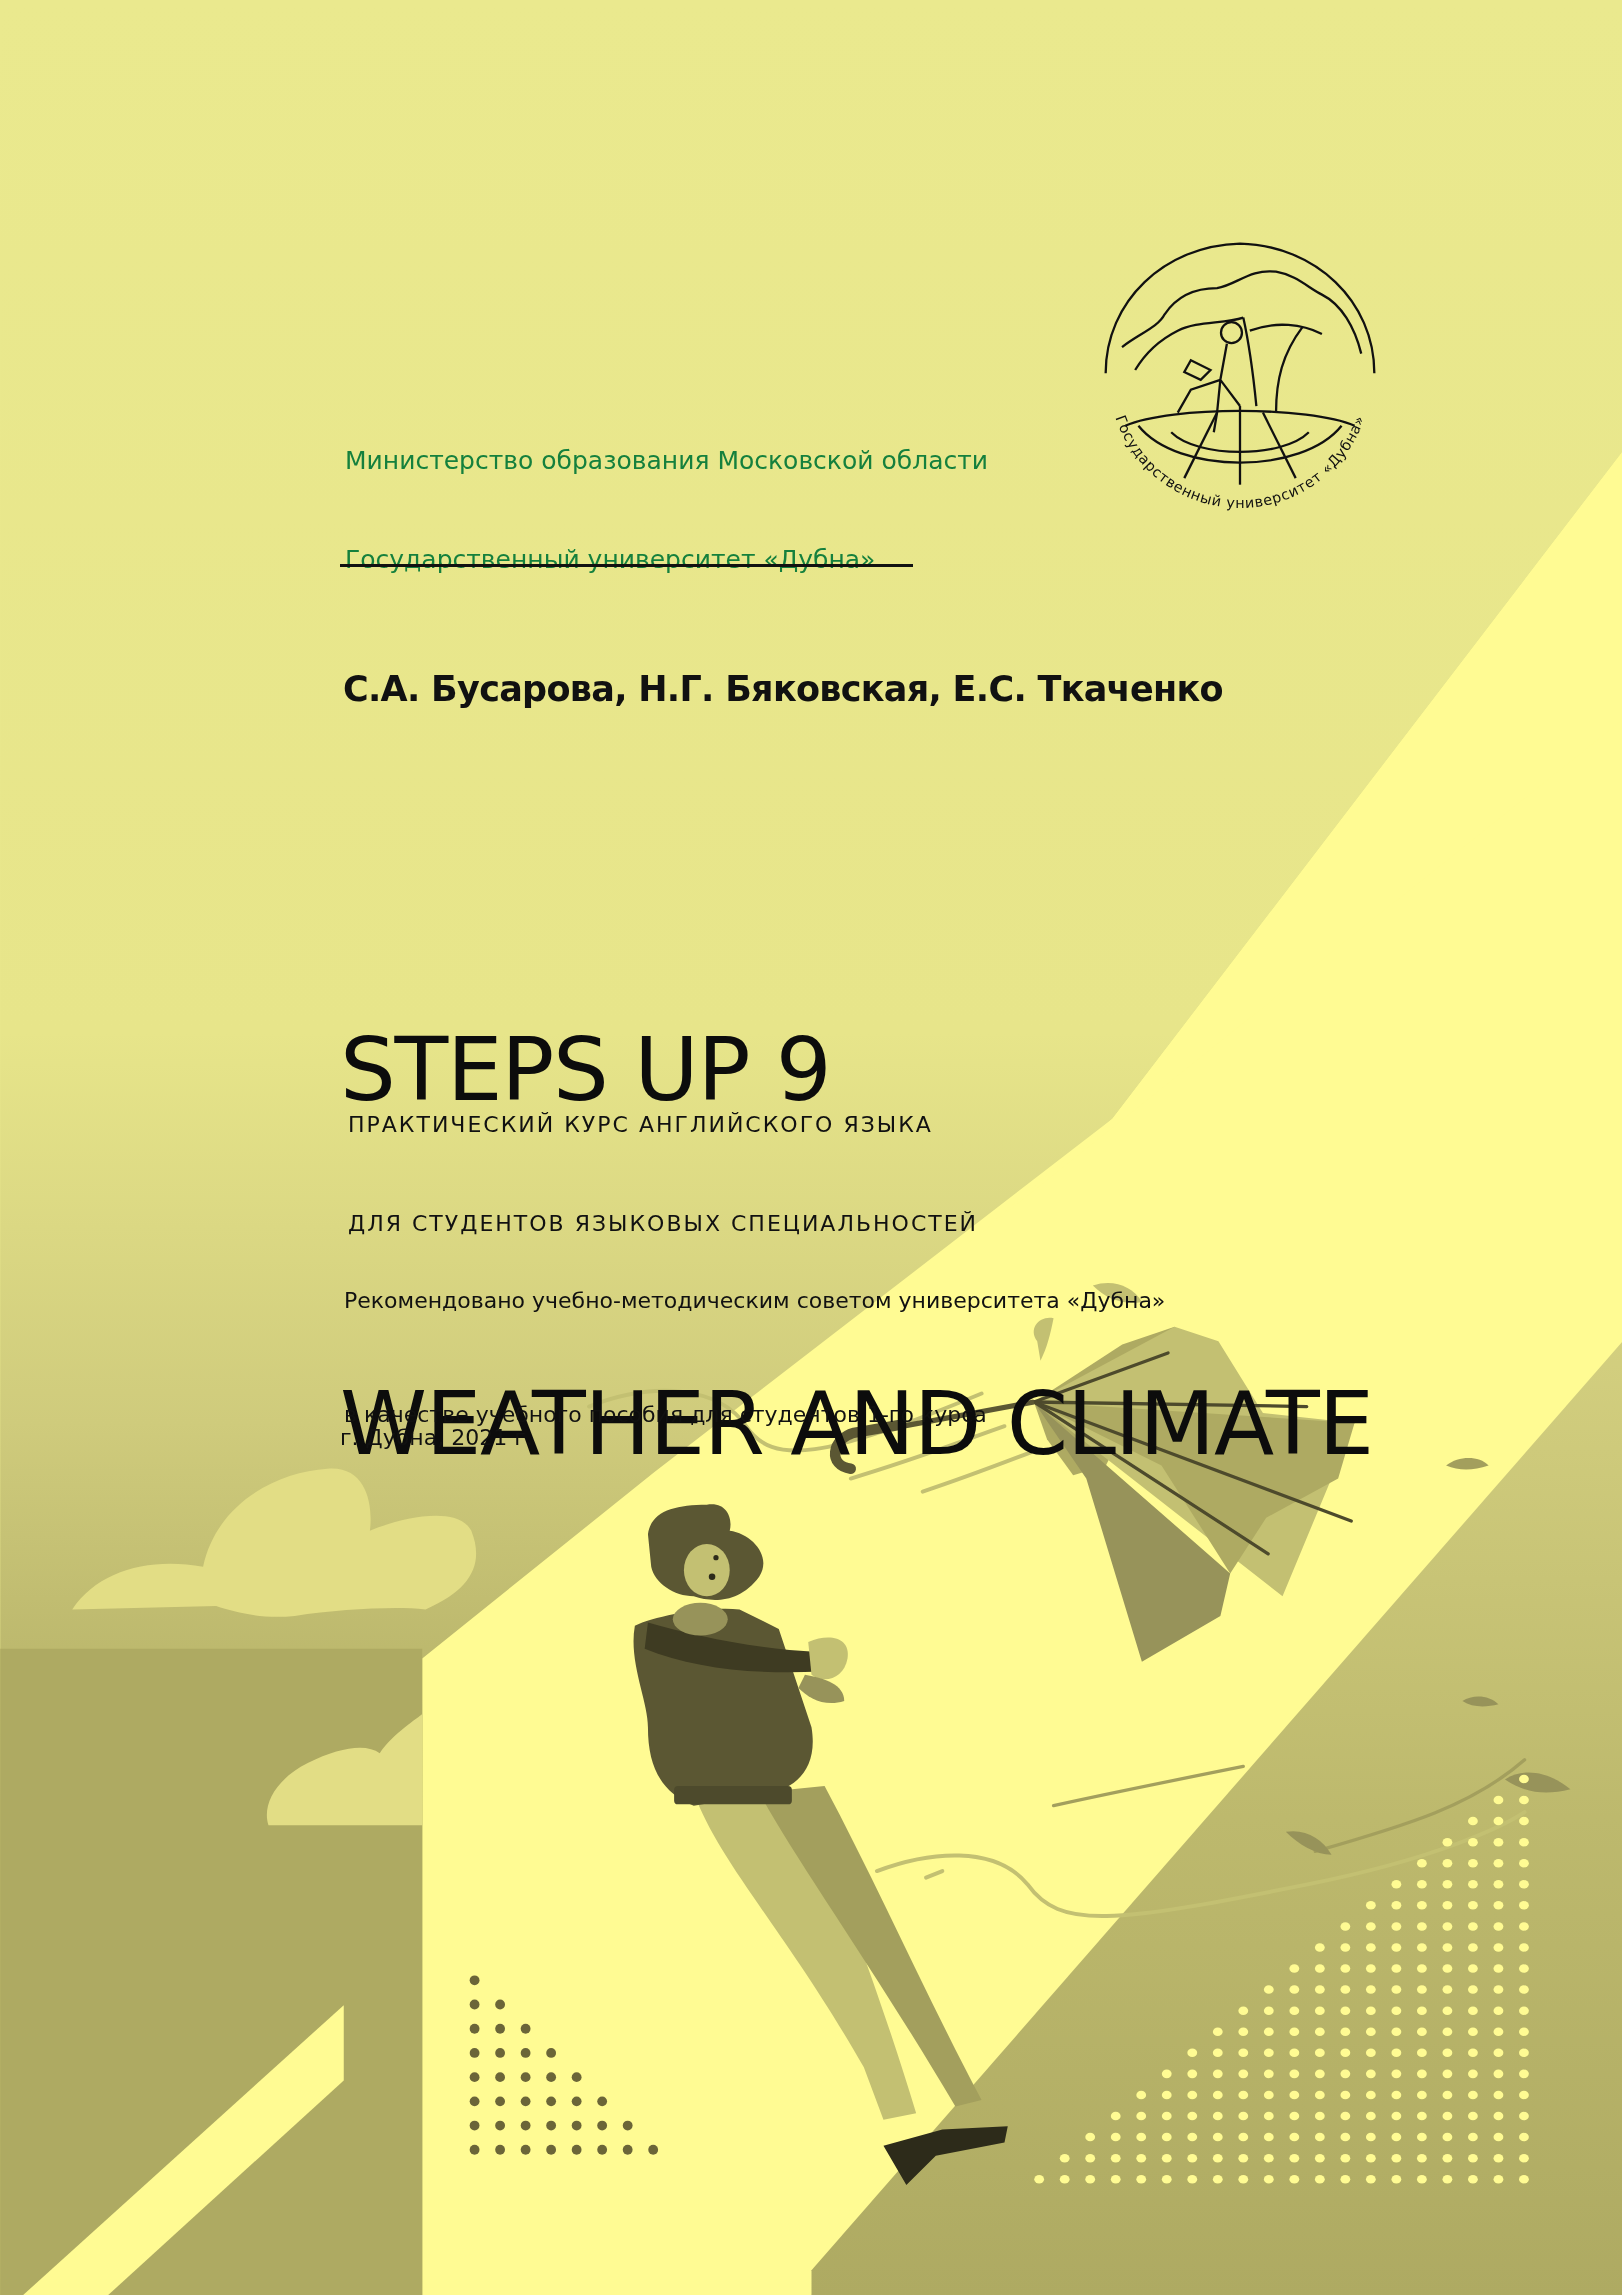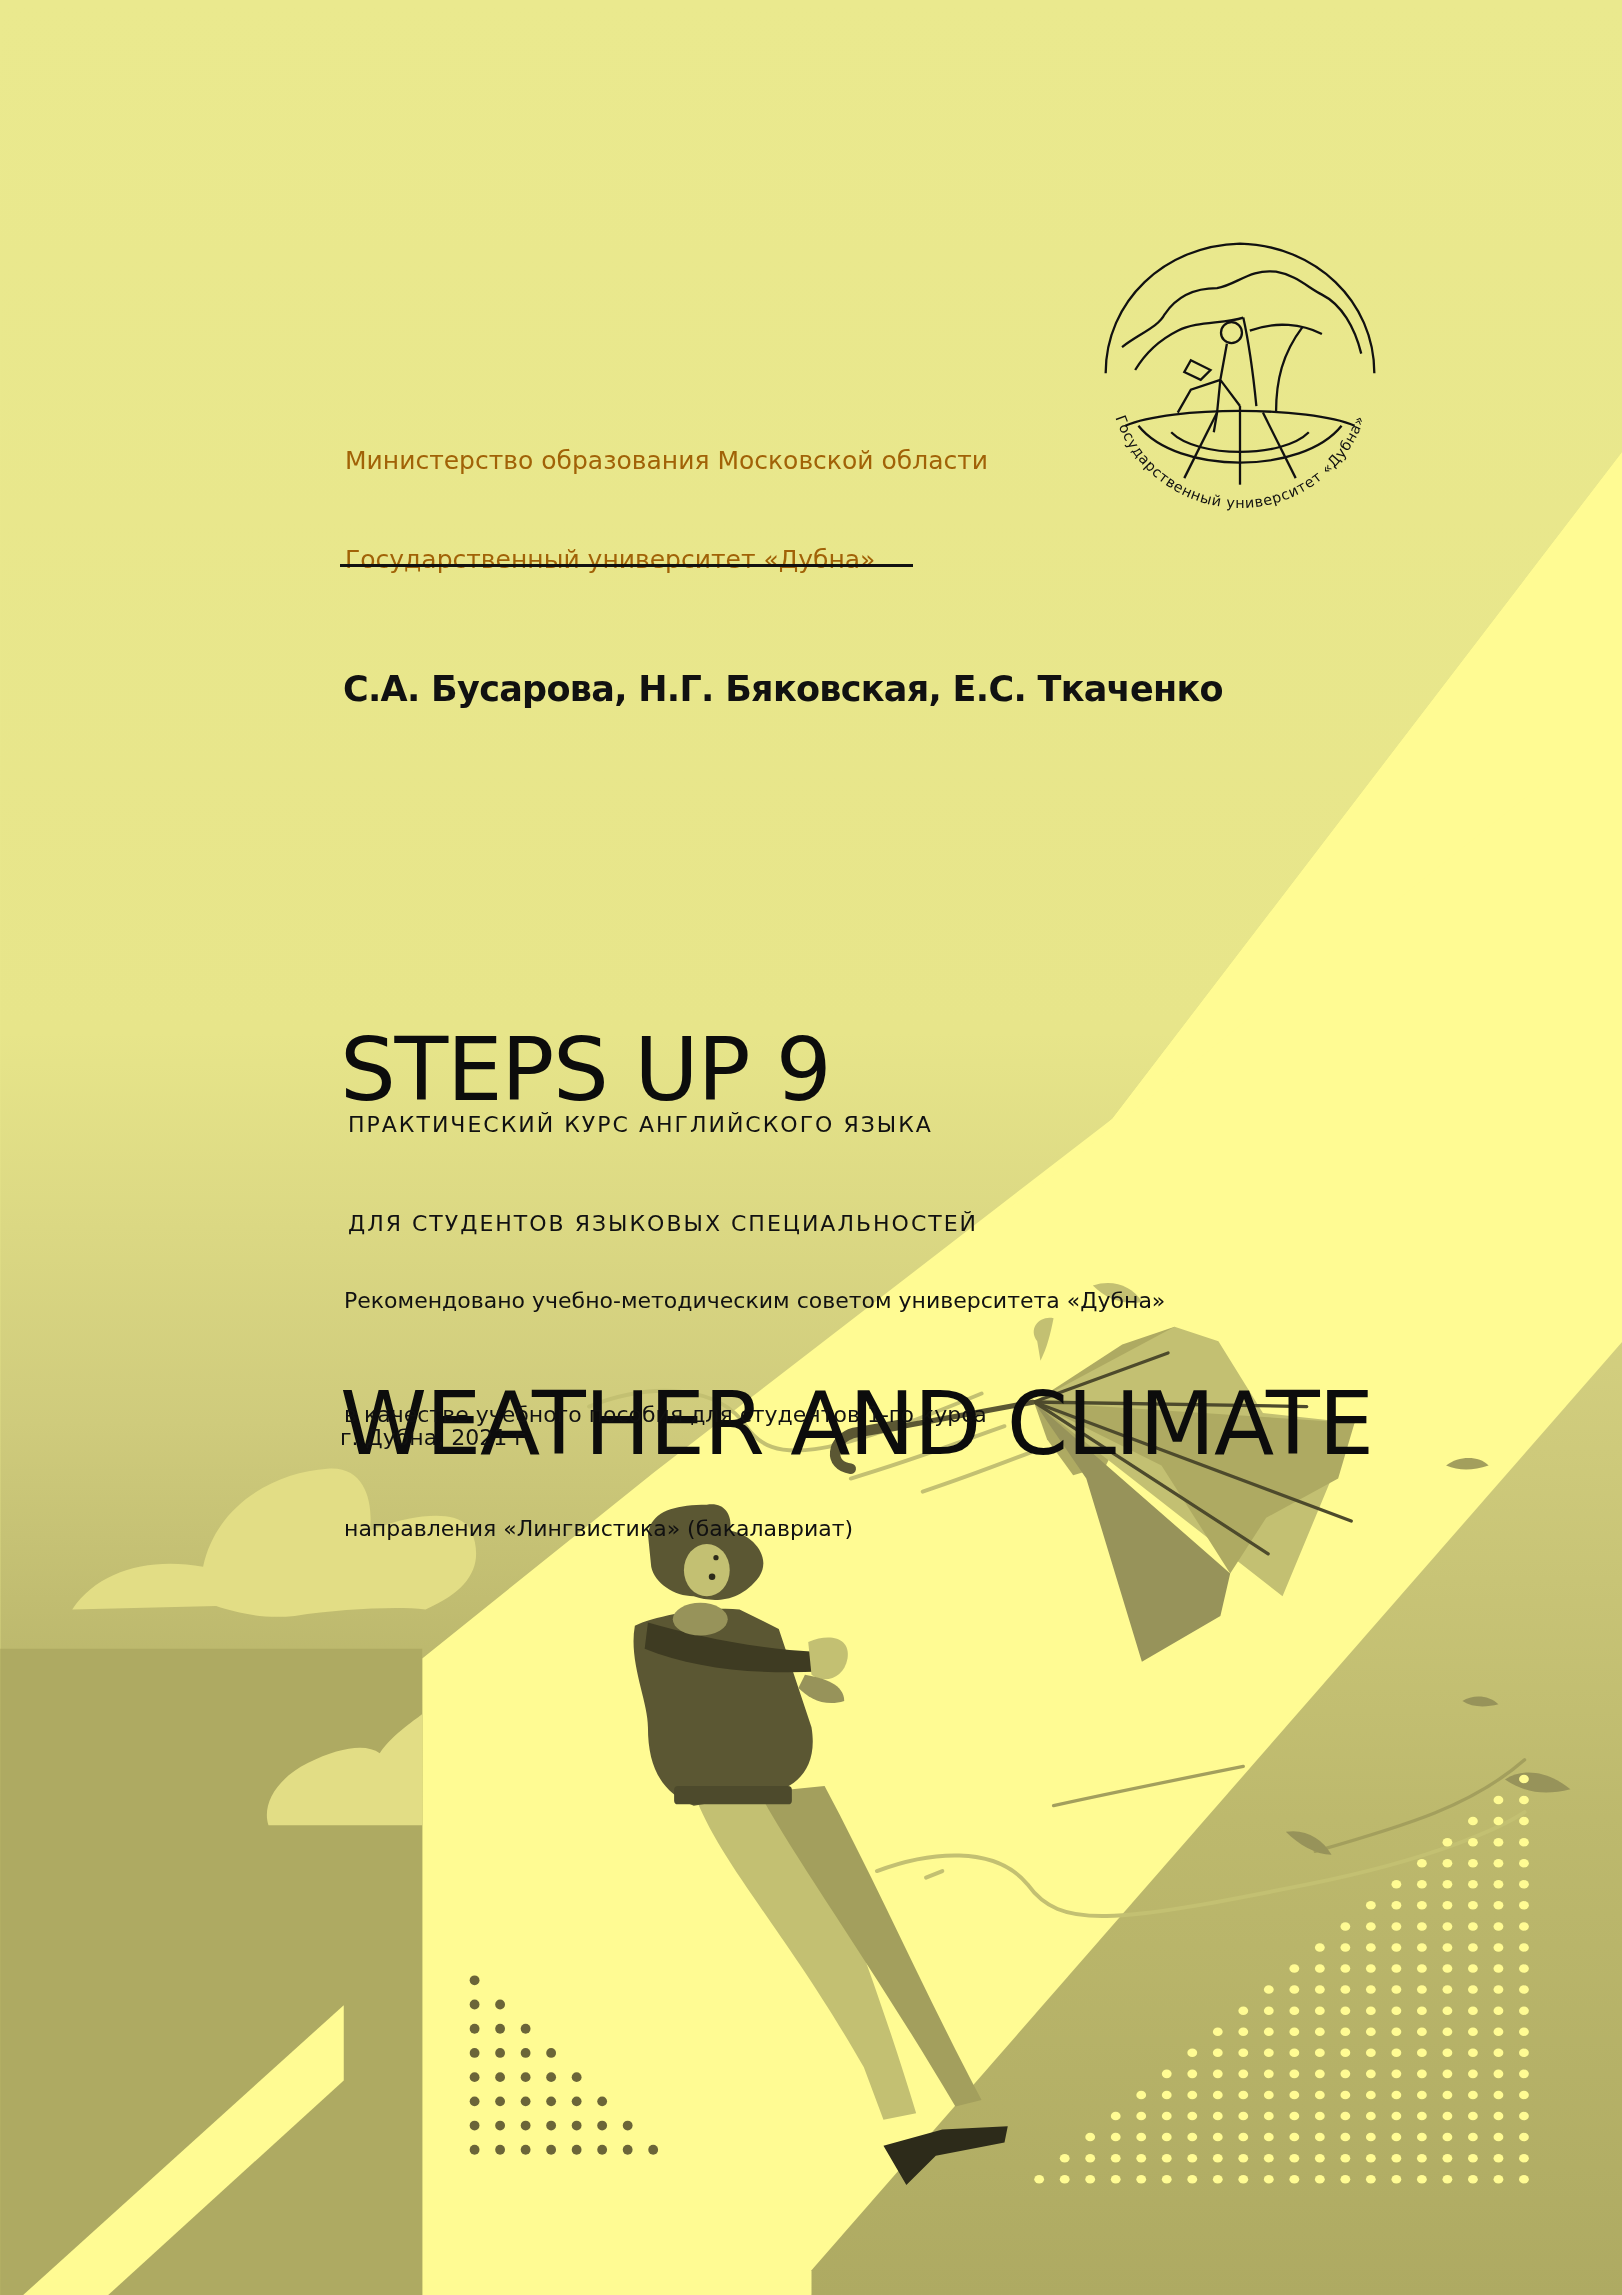--- a/index.html
+++ b/index.html
@@ -1,19 +1,19 @@
 <!DOCTYPE html>
 <html style="font-size:10.5px"><head>
 <meta charset="utf-8">
 <style>
   html, body { margin: 0; padding: 0; }
   body { width: 1623px; height: 2295px; position: relative; overflow: hidden; background: #eae98e; font-family: "DejaVu Sans", sans-serif; color: #111; }
   .bg { position: absolute; left: 0; top: 0; width: 1623px; height: 2295px; }
   .text { position: absolute; white-space: pre; }
-  .institution { left: 345px; top: 378px; font-size: 25px; line-height: 33px; color: #a16207; }
+  .institution { left: 345px; top: 378px; font-size: 25px; line-height: 33px; color: #15803d; }
   .rule { position: absolute; left: 340px; top: 564px; width: 573px; height: 3.3px; background: #111; }
   .authors { left: 343px; top: 669px; font-size: 35px; font-weight: bold; letter-spacing: -0.7px; text-align: right; }
   .title { left: 340px; top: 775px; font-size: 88px; line-height: 118px; font-weight: normal; letter-spacing: -1.3px; color: #0c0c0c; }
   .subtitle { left: 348px; top: 1042px; font-size: 22px; line-height: 33px; letter-spacing: 2px; }
   .recommend { left: 344px; top: 1206px; font-size: 22px; line-height: 38px; }
   .city { left: 340px; top: 1425px; font-size: 22px; }
   .logo { position: absolute; left: 1086px; top: 216px; width: 308px; height: 308px; }
 </style>
 </head>
 <body>
@@ -399,17 +399,16 @@
 </div>
 
 <div class="text subtitle">
   <div>ПРАКТИЧЕСКИЙ КУРС АНГЛИЙСКОГО ЯЗЫКА</div>
   <div>ДЛЯ СТУДЕНТОВ ЯЗЫКОВЫХ СПЕЦИАЛЬНОСТЕЙ</div>
 </div>
 
 <div class="text recommend">
   <div>Рекомендовано учебно-методическим советом университета «Дубна»</div>
   <div>в качестве учебного пособия для студентов 1-го курса</div>
-  <div>направления «Лингвистика» (бакалавриат)</div>
 </div>
 
 <div class="text city">г. Дубна, 2021 г.</div>
 
 
 </body></html>

